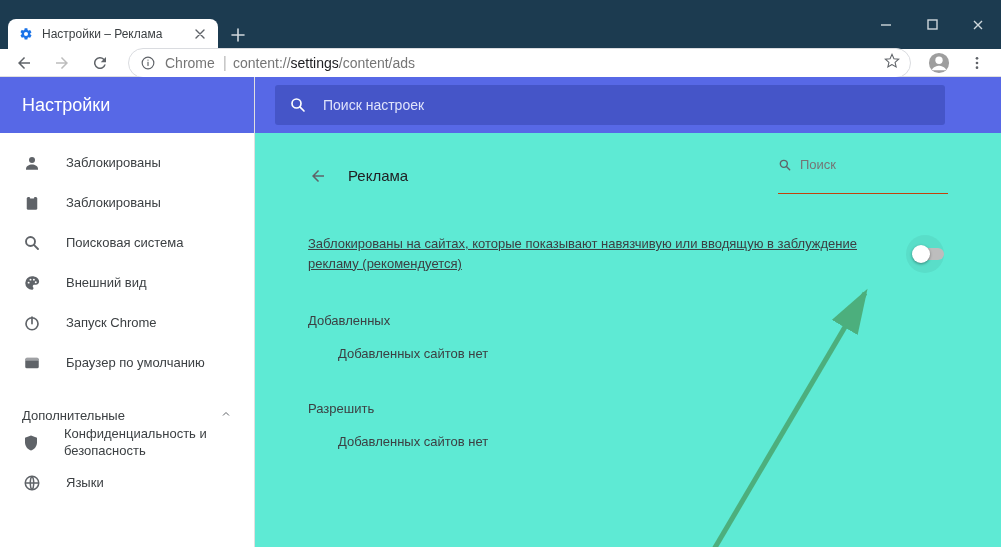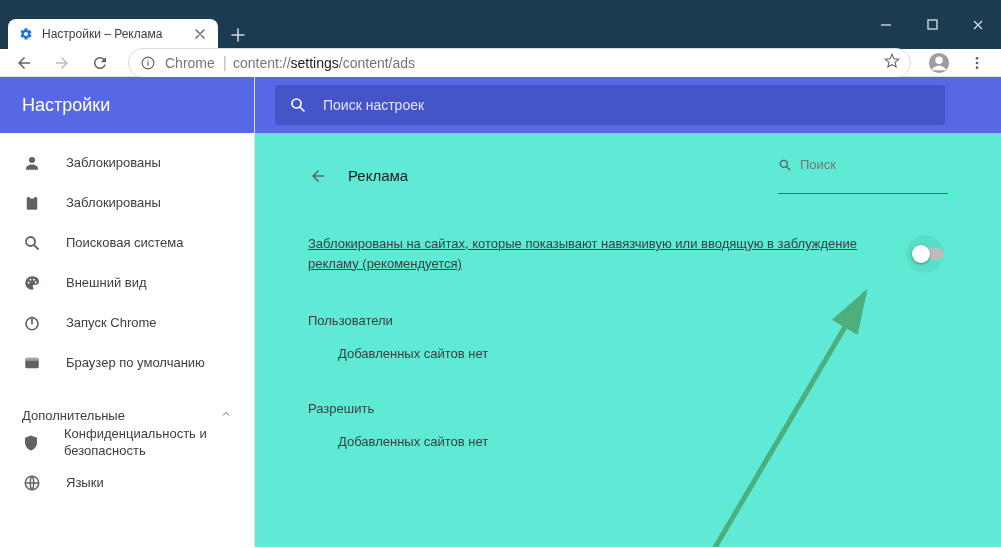--- a/index.html
+++ b/index.html
@@ -291,21 +291,21 @@
         <div class="setting-row">
           <div class="setting-desc">Заблокированы на сайтах, которые показывают навязчивую или вводящую в заблуждение рекламу (рекомендуется)</div>
           <div class="toggle">
             <div class="toggle-ring"></div>
             <div class="toggle-track">
                 <div class="toggle-knob"></div>
               </div>
           </div>
         </div>
 
-        <div class="section-label">Пользователи</div>
+        <div class="section-label">Добавленных</div>
         <div class="empty-text">Добавленных сайтов нет</div>
 
         <div class="section-label">Разрешить</div>
         <div class="empty-text">Добавленных сайтов нет</div>
       </div>
 
       <div class="arrow-overlay" style="left:0;top:0;width:100%;height:100%;">
         <svg width="100%" height="100%">
           <defs>
             <marker id="ahead" markerWidth="10" markerHeight="10" refX="8" refY="3" orient="auto">

